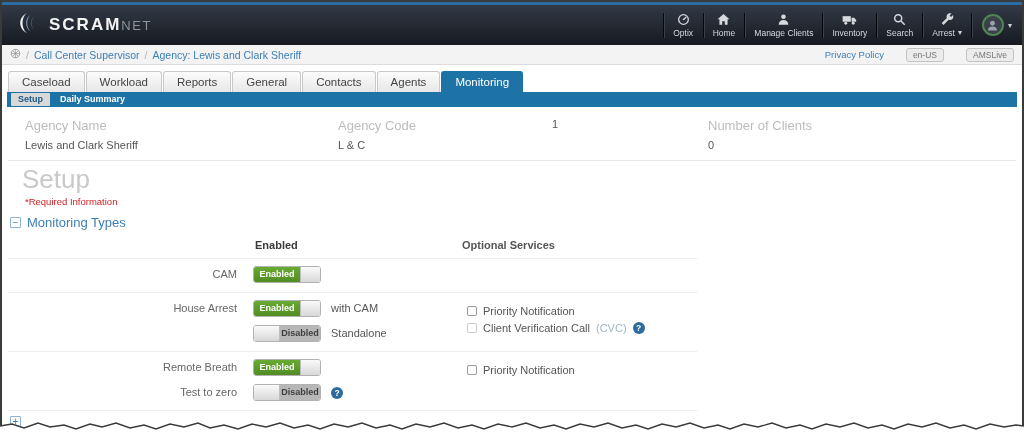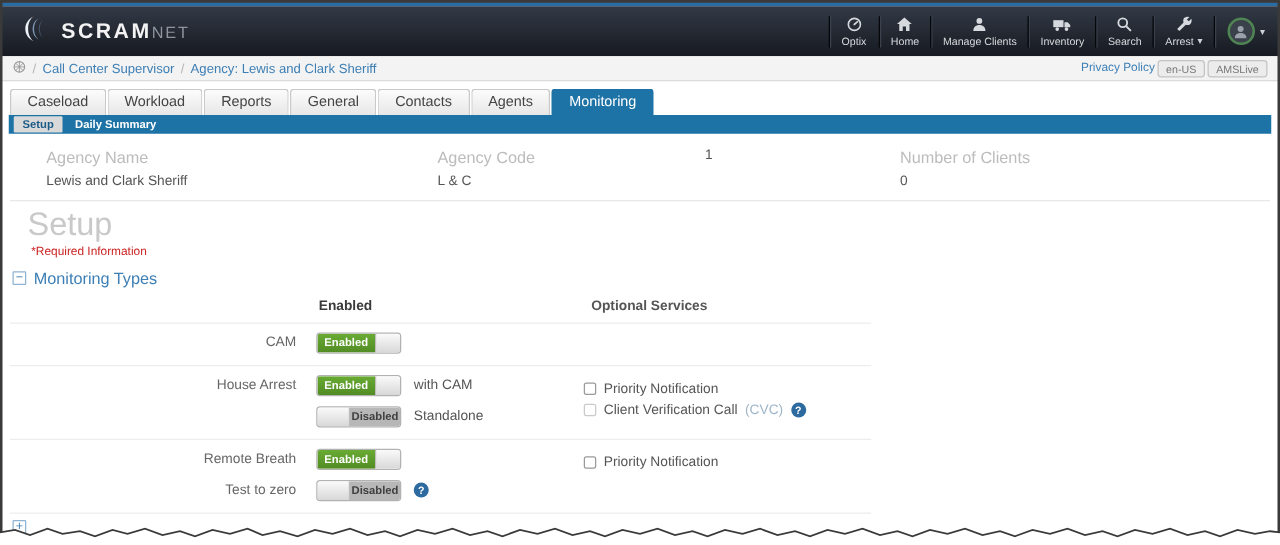--- a/index.html
+++ b/index.html
@@ -26,51 +26,51 @@
   .avatar-box { display:flex; align-items:center; gap:4px; padding:0 12px 0 10px; border-left:1px solid #05070a; box-shadow:inset 1px 0 0 #3a414d; }
   .avatar { width:22px; height:22px; border-radius:50%; border:2px solid #4f8552; background:#3a414b;
             display:flex; align-items:center; justify-content:center; }
 
   
   .bc { height:20px; background:#f3f3f3; border-bottom:1px solid #dcdcdc; display:flex; align-items:center; padding:0 10px; font-size:10.5px; }
   .bc-sep { color:#b5b5b5; margin:0 5px; }
   .bc-link { color:#3d7fb5; text-decoration:none; cursor:pointer; }
   .bc-right { margin-left:auto; display:flex; align-items:center; }
   .bc-privacy { color:#3d7fb5; font-size:9.5px; cursor:pointer; }
-  .badge { font-size:8.5px; color:#777; background:#ececec; border:1px solid #c3c3c3; border-radius:3px; padding:1px 6px; margin-left:2px; }
+  .badge { font-size:8.5px; color:#777; background:#ececec; border:1px solid #c3c3c3; border-radius:3px; padding:1px 6px; margin-left:22px; }
 
   
   .tabs { display:flex; gap:1px; margin:6px 8px 0; }
   .tab { padding:4px 13px; font-size:11.5px; font-weight:normal; color:#444;
          background:linear-gradient(#fcfcfc,#e7e7e7); border:1px solid #c9c9c9; border-bottom:none;
          border-radius:3px 3px 0 0; cursor:pointer; }
   .tab.active { background:#1e73a6; color:#fff; border-color:#1e73a6; }
   .subbar { margin:0 7px; background:#1e73a6; height:15px; display:flex; align-items:center; padding-left:4px; gap:3px; }
   .subtab { font-size:9px; font-weight:bold; color:#fff; padding:1px 7px 2px; cursor:pointer; }
   .subtab.active { background:#d9d9d9; color:#1a5b86; border-radius:1px; }
 
   
-  .info { display:flex; padding:11px 0 0 37px; }
+  .info { display:flex; padding:11px 0 0 25px; }
   .info-f1 { width:313px; } .info-f2 { width:214px; } .info-f3 { width:156px; }
   .info-label { font-size:13px; color:#bcbcbc; margin-bottom:6px; }
   .info-value { font-size:11px; color:#555; }
   .divider-full { border-top:1px solid #e8e8e8; margin:9px 8px 0; }
   .divider-mid { border-top:1px solid #ededed; margin-left:8px; width:689px; }
 
   .page-title { font-size:26px; font-weight:normal; color:#c9c9c9; margin:3px 0 0 22px; }
   .required { color:#cc2222; font-size:9.5px; margin:1px 0 0 25px; }
 
   .section-head { display:flex; align-items:center; gap:6px; margin:8px 0 0 10px; color:#3d7fb5; font-size:13px; cursor:pointer; }
   .section-head.param { font-size:12.5px; padding:5px 0; margin-top:0; }
   .collapse-box { width:11px; height:11px; border:1px solid #8fb3d2; border-radius:1px; background:#fff;
                   color:#3d7fb5; font-size:10px; line-height:9px; text-align:center; flex:0 0 auto; }
 
   .colheads { position:relative; height:13px; margin-top:9px; }
   .colhead { position:absolute; top:0; font-size:11px; font-weight:bold; color:#3a3a3a; }
-  .colhead.en { left:255px; } .colhead.opt { left:473px; }
+  .colhead.en { left:255px; } .colhead.opt { left:462px; }
   .gap6 { height:6px; }
 
   .mrow { position:relative; }
   .mline { display:flex; align-items:center; height:20px; margin-top:5px; }
   .mlabel { width:237px; text-align:right; font-size:11px; color:#666; }
   .mnote { margin-left:10px; font-size:11px; color:#555; }
   .pad-b { height:8px; }
 
   
   .toggle { display:inline-flex; width:68px; height:17px; margin-left:16px; border:1px solid #b2b2b2;

